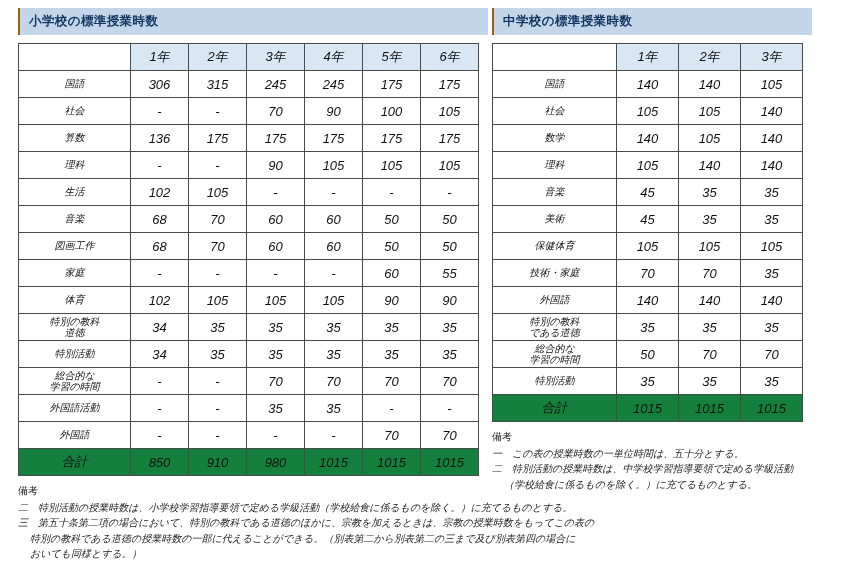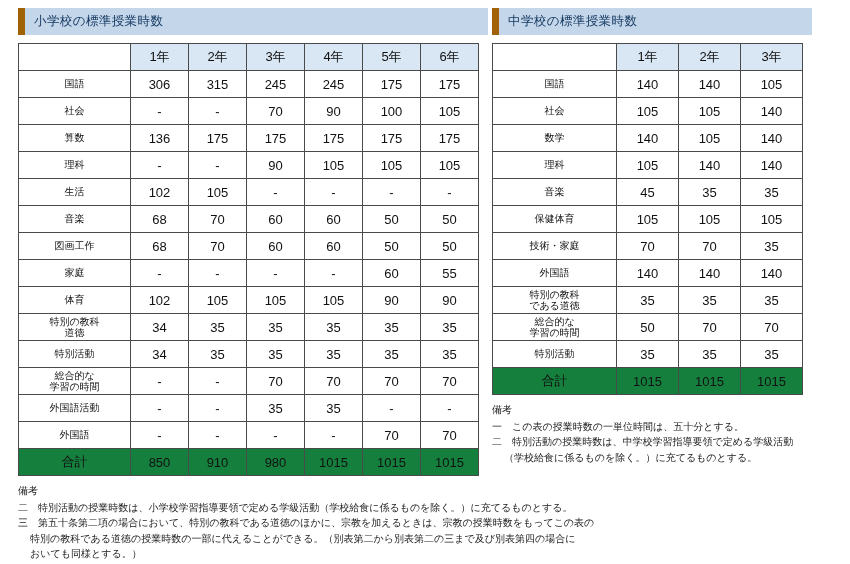--- a/index.html
+++ b/index.html
@@ -21,34 +21,35 @@
   }
   .panel {
     position: absolute;
     top: 0;
   }
   .panel-left { left: 18px; width: 470px; }
   .panel-right { left: 492px; width: 320px; }
 
   .title-bar {
     background: #c3d6ea;
-    border-left: 7px solid #a16207;
+    border-left: 2px solid #a16207;
     font-size: 12.5px;
-    font-weight: normal;
+    font-weight: bold;
     color: #12365e;
     padding: 5px 8px 5px 9px;
     margin-top: 8px;
     margin-bottom: 8px;
     letter-spacing: 0.4px;
   }
 
   table.hours {
     border-collapse: collapse;
     table-layout: fixed;
     background: #ffffff;
+    font-style: italic;
   }
   table.hours td, table.hours th {
     border: 1px solid #4a4a4a;
     text-align: center;
     vertical-align: middle;
     font-size: 13px;
     font-weight: normal;
     padding: 0;
     height: 26px;
     color: #111;
@@ -85,20 +86,21 @@
     font-size: 10px;
     line-height: 1.55;
     color: #222;
     margin-top: 7px;
   }
   .notes .hdr {
     margin-bottom: 1px;
   }
   .notes .line {
     white-space: pre;
+    font-style: italic;
   }
   .notes-left { width: 470px; }
   .notes-right { width: 330px; }
   .notes .indent {
     padding-left: 12px;
     display: block;
   }
 </style>
 </head>
 <body>
@@ -320,20 +322,26 @@
             <td>140</td>
             <td>140</td>
           </tr>
           <tr>
             <td class="subject">音楽</td>
             <td>45</td>
             <td>35</td>
             <td>35</td>
           </tr>
           <tr>
+            <td class="subject">美術</td>
+            <td>45</td>
+            <td>35</td>
+            <td>35</td>
+          </tr>
+          <tr>
             <td class="subject">保健体育</td>
             <td>105</td>
             <td>105</td>
             <td>105</td>
           </tr>
           <tr>
             <td class="subject">技術・家庭</td>
             <td>70</td>
             <td>70</td>
             <td>35</td>

